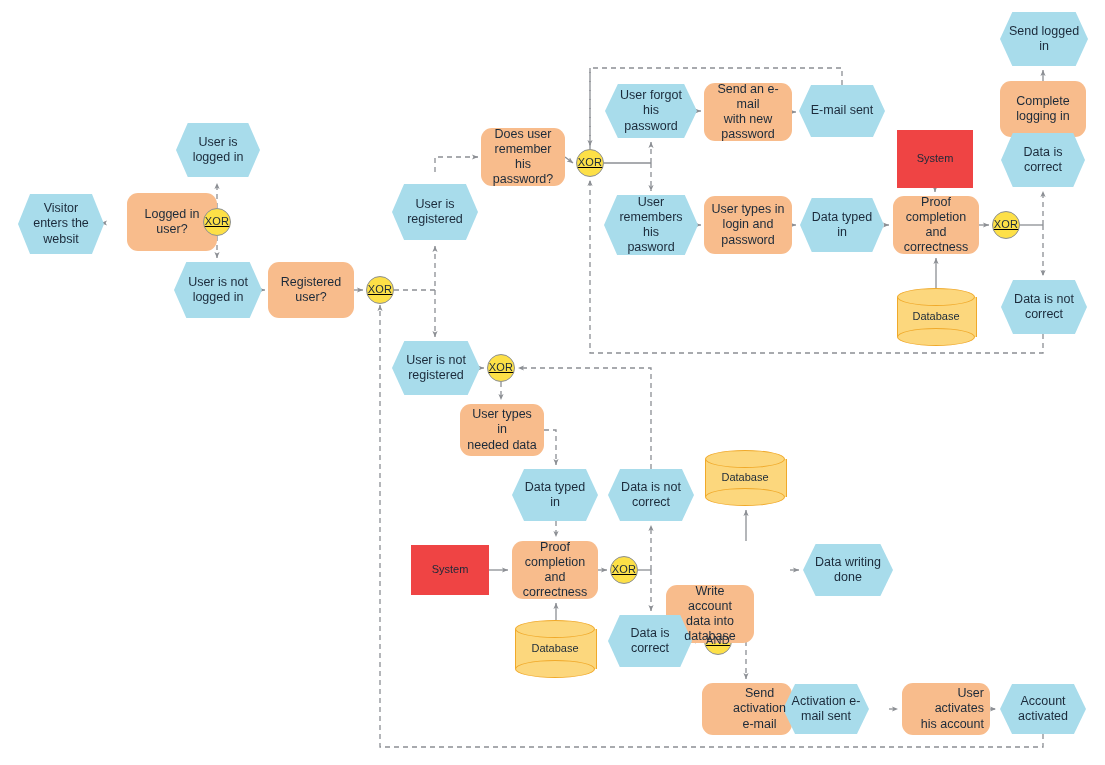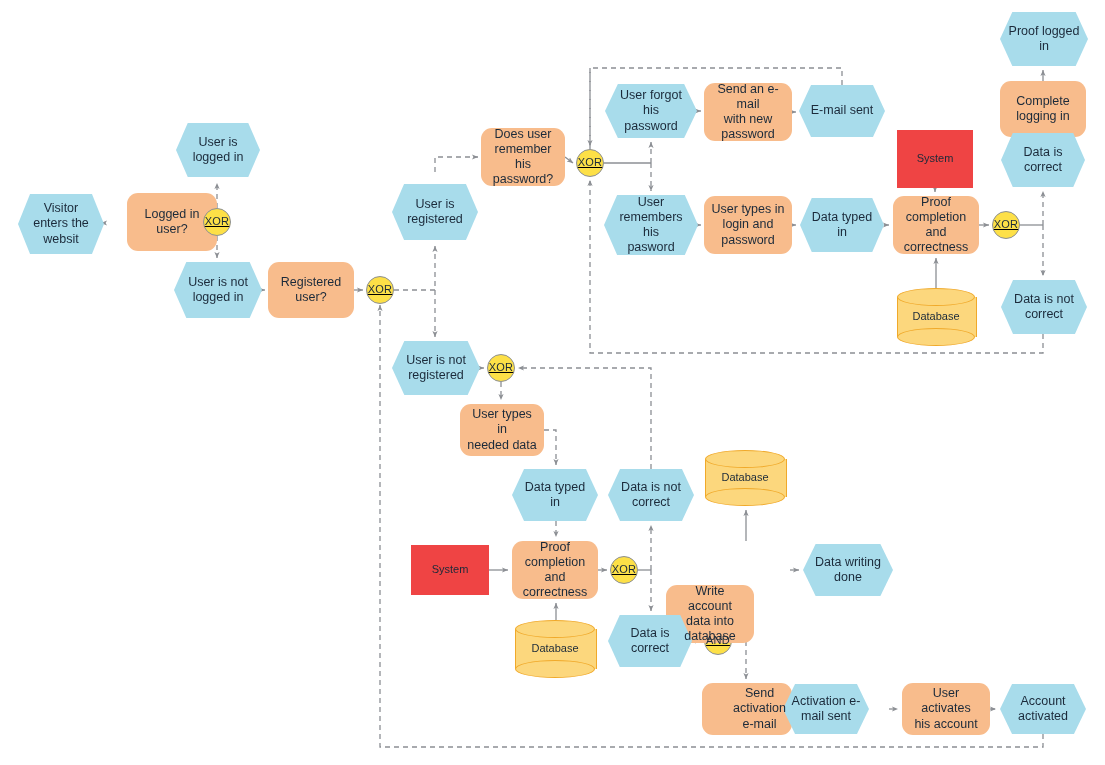--- a/index.html
+++ b/index.html
@@ -263,21 +263,21 @@
 correct</div>
   </div>
 
   <div class="node func" style="left:1000px;top:81px;width:86px;height:56px;justify-content:center;">
     <div class="lbl">Complete
 logging in</div>
   </div>
 
   <div class="node event" style="left:1000px;top:12px;width:88px;height:54px;">
     <div class="hexbg"></div>
-    <div class="lbl">Proof logged
+    <div class="lbl">Send logged
 in</div>
   </div>
 
   <div class="node event" style="left:392px;top:341px;width:88px;height:54px;">
     <div class="hexbg"></div>
     <div class="lbl">User is not
 registered</div>
   </div>
 
   <div class="node conn" style="left:487px;top:354px;width:28px;height:28px;">
@@ -355,21 +355,21 @@
     <div class="lbl">Send activation
 e-mail</div>
   </div>
 
   <div class="node event" style="left:783px;top:684px;width:86px;height:50px;">
     <div class="hexbg"></div>
     <div class="lbl">Activation e-
 mail sent</div>
   </div>
 
-  <div class="node func" style="left:902px;top:683px;width:88px;height:52px;">
+  <div class="node func" style="left:902px;top:683px;width:88px;height:52px;text-align:right;">
     <div class="lbl">User activates
 his account</div>
   </div>
 
   <div class="node event" style="left:1000px;top:684px;width:86px;height:50px;">
     <div class="hexbg"></div>
     <div class="lbl">Account
 activated</div>
   </div>
 

